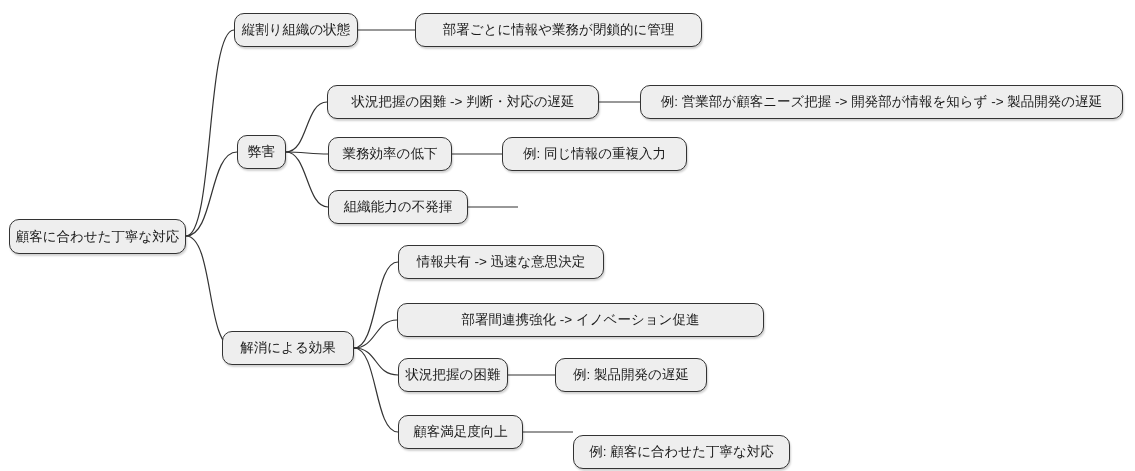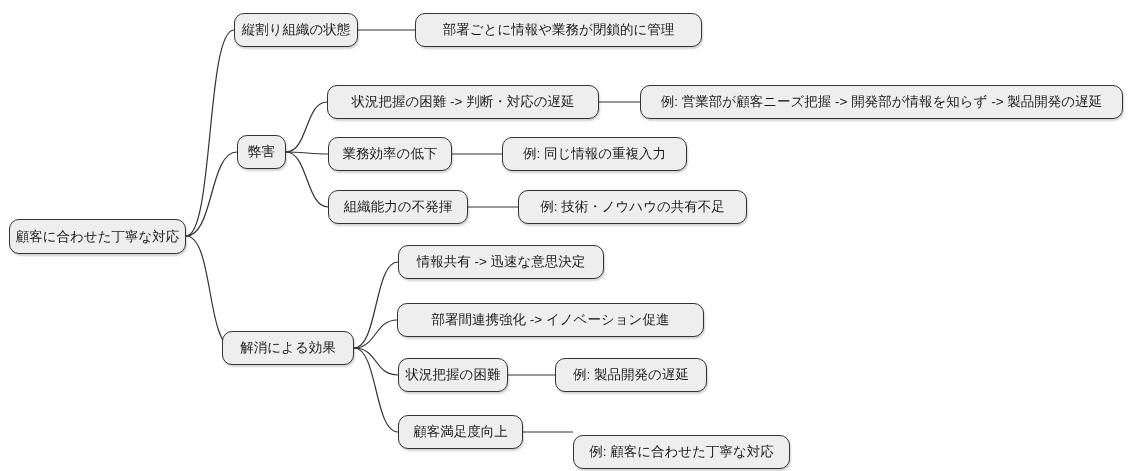--- a/index.html
+++ b/index.html
@@ -62,27 +62,26 @@
 
   <div class="node" style="left:237px;top:135px;width:49px">弊害</div>
 
   <div class="node" style="left:327px;top:85px;width:272px">状況把握の困難 -&gt; 判断・対応の遅延</div>
   <div class="node" style="left:640px;top:85px;width:483px">例: 営業部が顧客ニーズ把握 -&gt; 開発部が情報を知らず -&gt; 製品開発の遅延</div>
 
   <div class="node" style="left:328px;top:137px;width:124px">業務効率の低下</div>
   <div class="node" style="left:502px;top:137px;width:185px">例: 同じ情報の重複入力</div>
 
   <div class="node" style="left:328px;top:190px;width:140px">組織能力の不発揮</div>
-  <div class="node" style="left:518px;top:190px;width:229px">例: 技術・ノウハウの共有不足</div>
 
   <div class="node" style="left:222px;top:331px;width:132px">解消による効果</div>
 
   <div class="node" style="left:398px;top:245px;width:206px">情報共有 -&gt; 迅速な意思決定</div>
 
-  <div class="node" style="left:397px;top:303px;width:307px">部署間連携強化 -&gt; イノベーション促進</div>
+  <div class="node" style="left:397px;top:303px;width:367px">部署間連携強化 -&gt; イノベーション促進</div>
 
   <div class="node" style="left:398px;top:358px;width:110px">状況把握の困難</div>
   <div class="node" style="left:555px;top:358px;width:152px">例: 製品開発の遅延</div>
 
   <div class="node" style="left:398px;top:415px;width:125px">顧客満足度向上</div>
   <div class="node" style="left:573px;top:435px;width:217px">例: 顧客に合わせた丁寧な対応</div>
 
 </div>
 
 </body></html>

